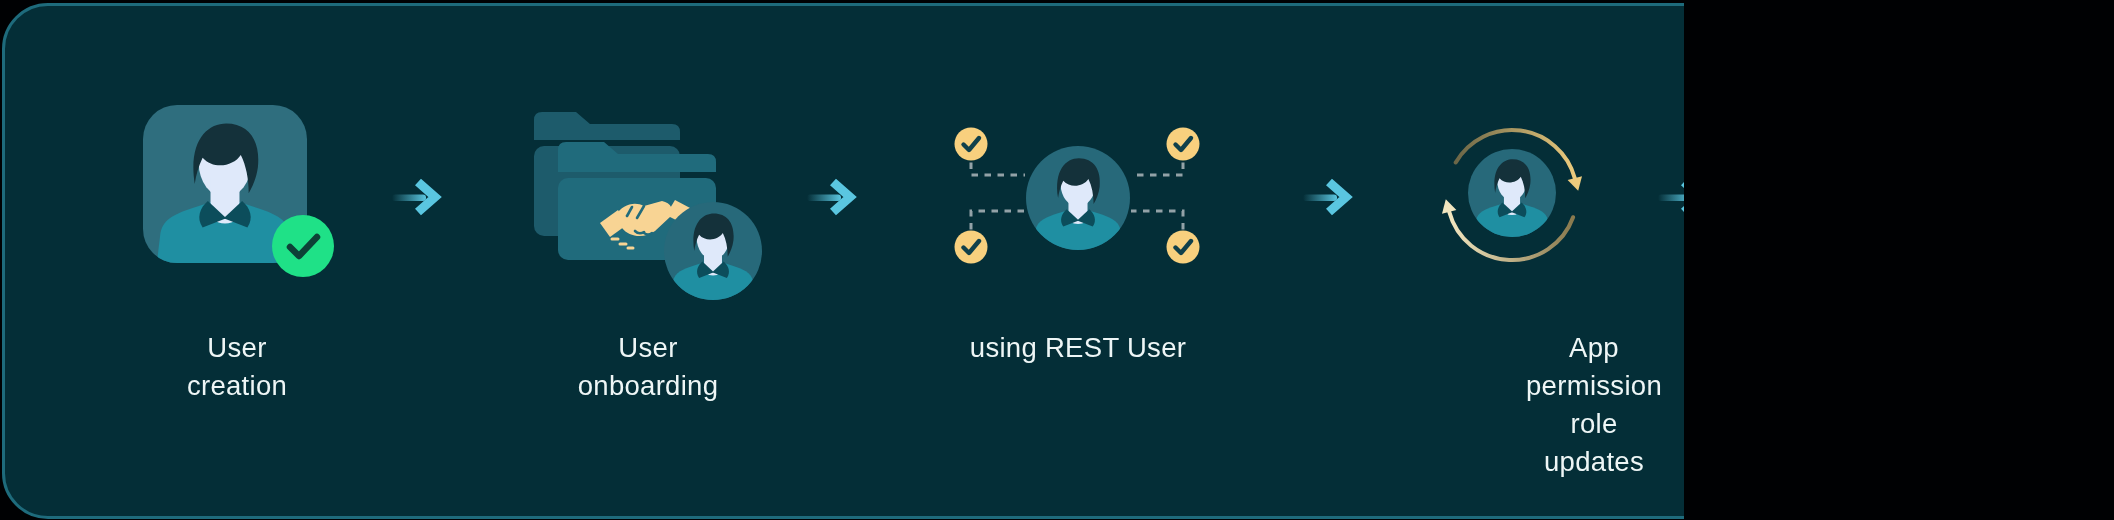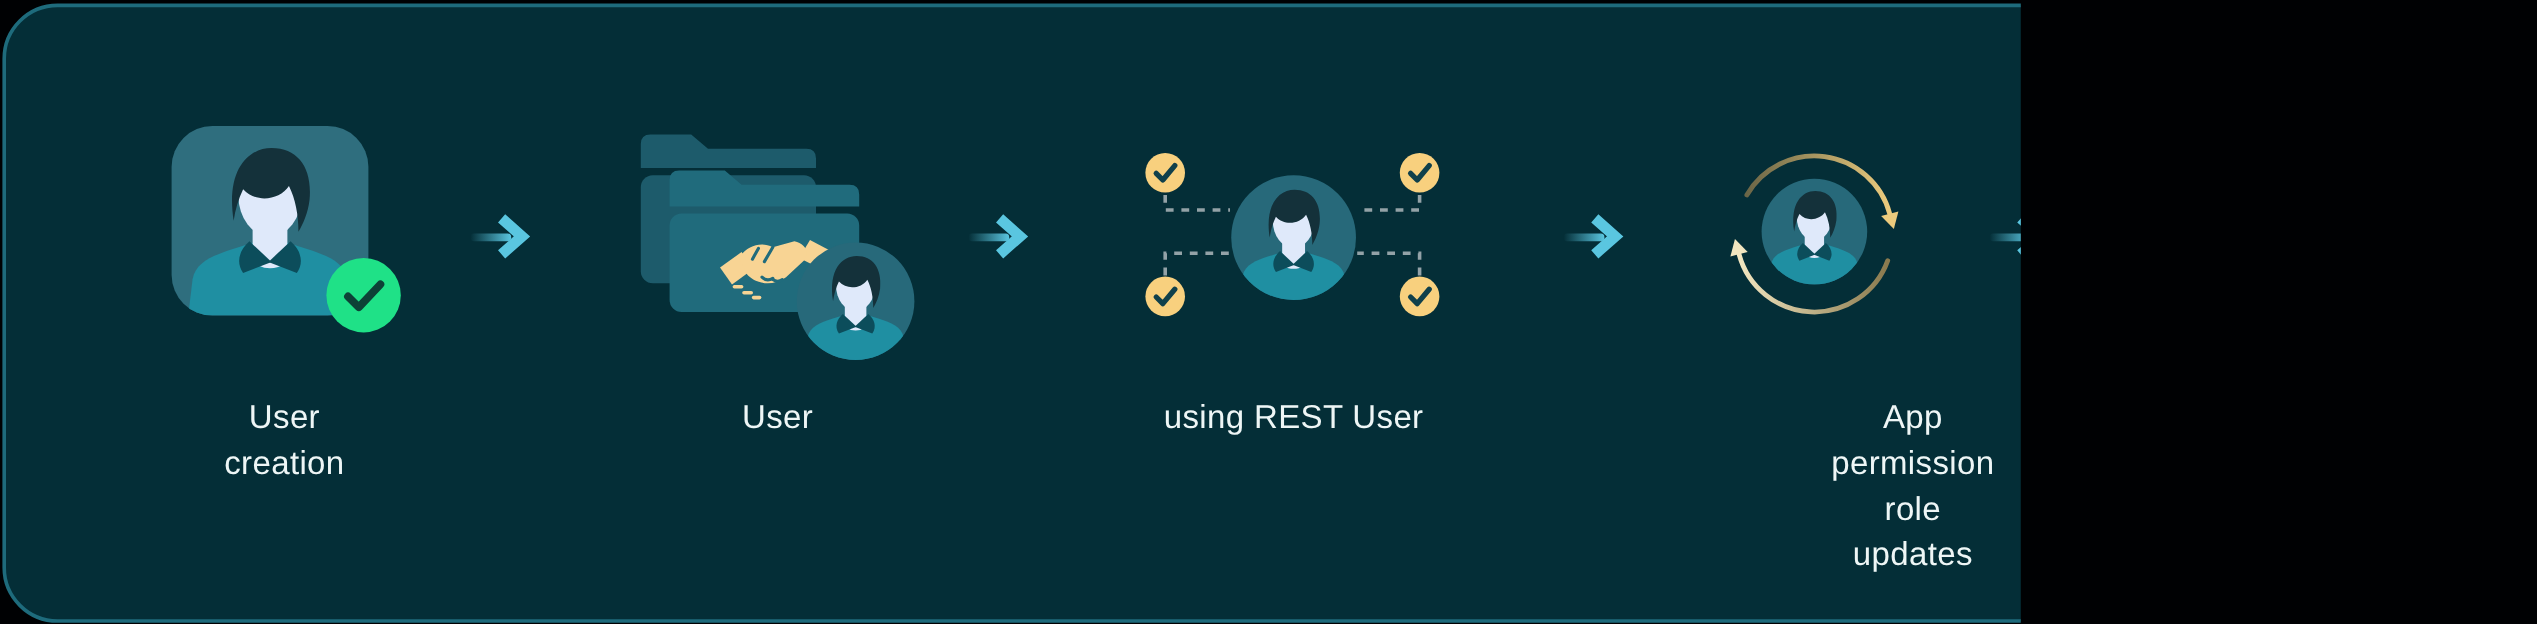--- a/index.html
+++ b/index.html
@@ -114,20 +114,21 @@
         <path class="gold-stroke" d="M100,138 h5"></path>
       </g>
     </svg>
     <div class="avatar-circle" style="left:664px;top:202px;width:98px;height:98px;">
       <svg class="bust-svg" viewBox="0 0 120 120">
           <use href="#bust"></use>
         </svg>
     </div>
     <div class="stage-label" style="left:648px;">
       <div class="line">User</div>
+      <div class="line">onboarding</div>
     </div>
   </div>
 
   <svg class="abs" style="left:806px;top:175px;" width="60" height="44" viewBox="0 0 60 44">
     <rect x="1" y="19.5" width="34" height="6.5" rx="3" fill="url(#cyanfade)"></rect>
     <path class="flow-head" d="M27,7 L44,22 L27,37"></path>
   </svg>
 
   <div>
     <svg class="abs" style="left:945px;top:118px;" width="270" height="155" viewBox="0 0 270 155">

